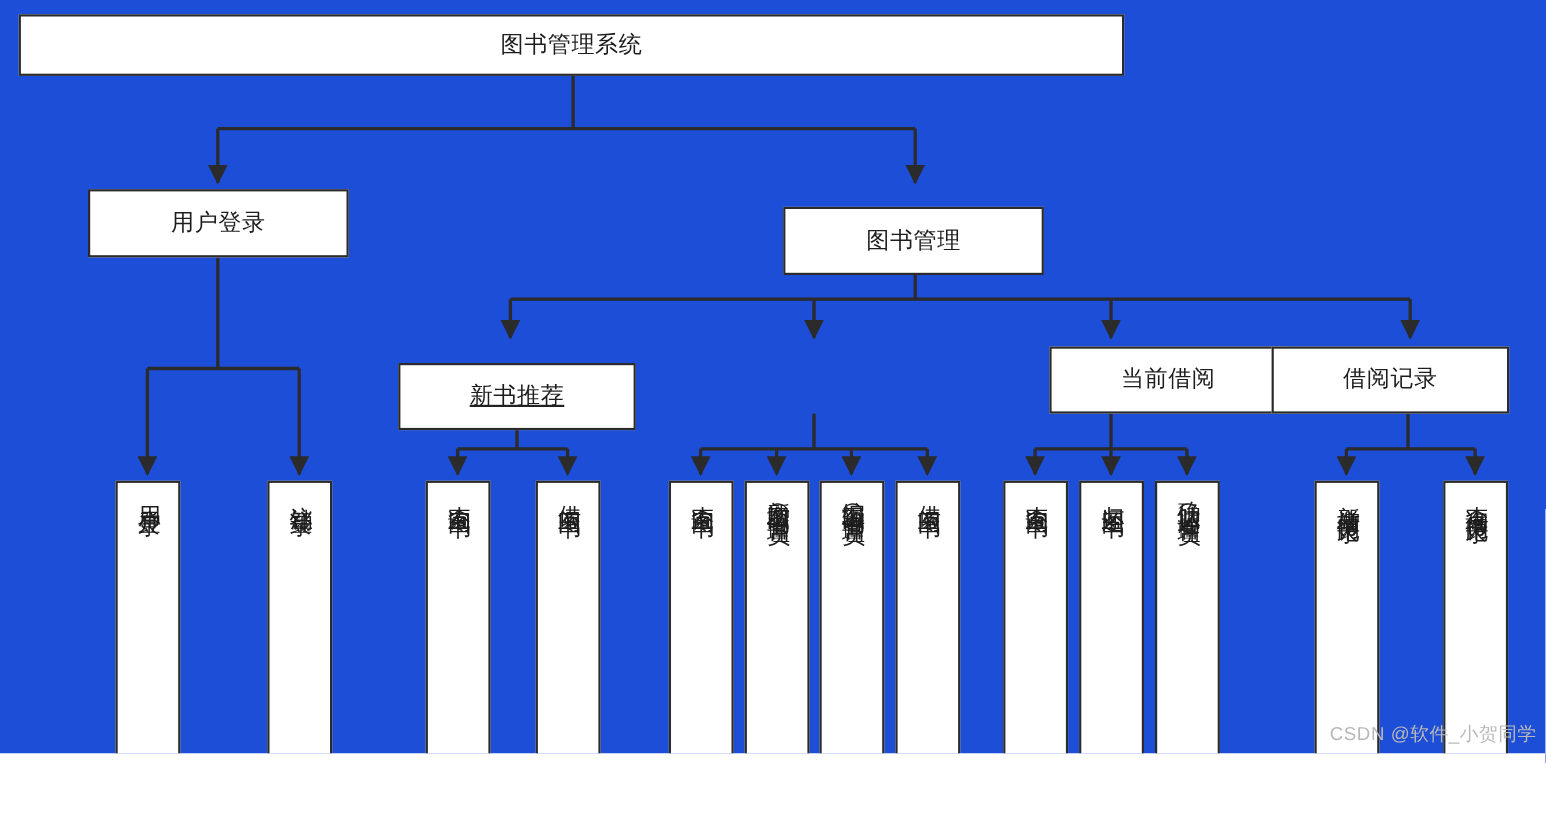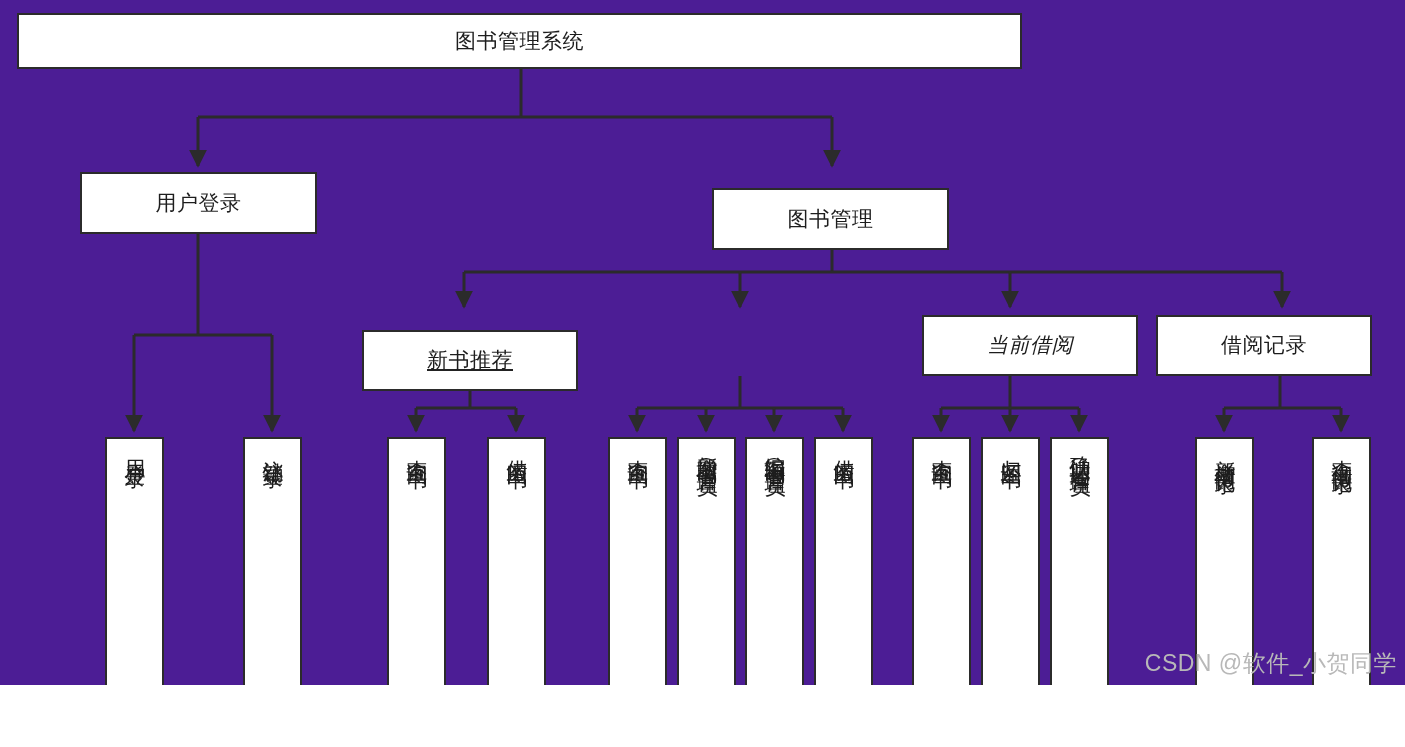--- a/index.html
+++ b/index.html
@@ -8,21 +8,21 @@
     background: #ffffff;
   }
   body {
     font-family: "Liberation Sans", "DejaVu Sans", sans-serif;
     color: #222222;
   }
   #canvas {
     position: relative;
     width: 1405px;
     height: 685px;
-    background: #4c1d95;
+    background: #1d4ed8;
     overflow: hidden;
     text-align: right;
   }
   #edges {
     position: absolute;
     left: 0;
     top: 0;
     width: 1405px;
     height: 747px;
     pointer-events: none;
@@ -57,21 +57,21 @@
     white-space: nowrap;
     padding-top: 4px;
   }
   .node.vertical.mid .node-label {
     padding-top: 0;
   }
   .watermark {
     position: absolute;
     right: 8px;
     bottom: 6px;
-    font-size: 23px;
+    font-size: 17px;
     color: #b8b8b8;
     white-space: nowrap;
     z-index: 5;
     letter-spacing: 0.5px;
   }
 </style>
 </head>
 <body>
 
 <div id="canvas">
@@ -133,21 +133,21 @@
   <div class="node" style="left:80px; top:172px; width:237px; height:62px;">
     <span class="node-label">用户登录</span>
   </div>
   <div class="node" style="left:712px; top:188px; width:237px; height:62px;">
     <span class="node-label">图书管理</span>
   </div>
 
   <div class="node" style="left:362px; top:330px; width:216px; height:61px;text-decoration:underline;">
     <span class="node-label">新书推荐</span>
   </div>
-  <div class="node" style="left:922px; top:315px; width:216px; height:61px;font-style:italic;">
+  <div class="node" style="left:954px; top:315px; width:216px; height:61px;">
     <span class="node-label">当前借阅</span>
   </div>
   <div class="node" style="left:1156px; top:315px; width:216px; height:61px;">
     <span class="node-label">借阅记录</span>
   </div>
 
   <div class="node vertical" style="left:105px; top:437px; width:59px; height:298px;">
     <span class="node-label">用户登录</span>
   </div>
   <div class="node vertical" style="left:243px; top:437px; width:59px; height:298px;">

